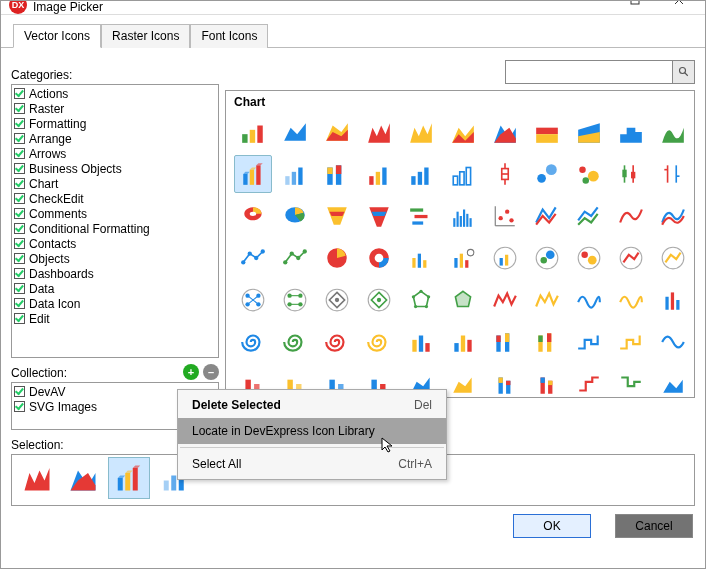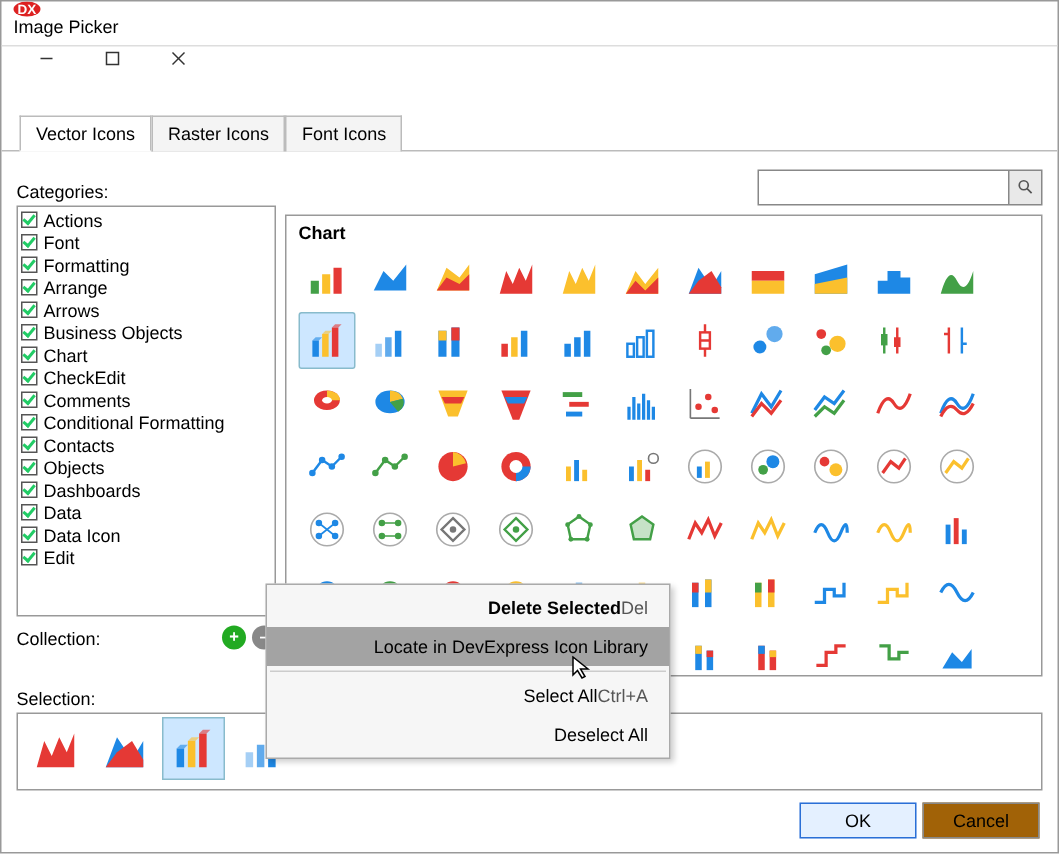--- a/index.html
+++ b/index.html
@@ -1,33 +1,33 @@
 <!DOCTYPE html>
 <html><head>
 <meta charset="utf-8">
 <style>
   * { box-sizing: border-box; margin: 0; padding: 0; font-family: "Segoe UI", Tahoma, sans-serif; font-size: 12px; }
   body { background: #fff; width: 706px; height: 569px; border: 1px solid #999; position: relative; overflow: hidden; }
 
   
-  .titlebar { height: 30px; display: flex; align-items: flex-start; padding: 0 4px 0 8px; border-bottom: 1px solid #ddd; flex-direction: column; }
+  .titlebar { height: 14px; display: flex; align-items: flex-end; padding: 0 4px 0 8px; border-bottom: 1px solid #ddd; }
   .app-icon { width: 18px; height: 18px; border-radius: 50%; background: #d22; color: #fff; display: flex; align-items: center; justify-content: center; font-weight: bold; font-size: 9px; margin-right: 6px; }
   .title { flex: 1; }
   .win-btns { display: flex; }
   .win-btn { width: 44px; height: 28px; display: flex; align-items: center; justify-content: center; font-family: sans-serif; }
   .win-btn svg { width: 10px; height: 10px; }
 
   
   .tabs { display: flex; padding: 8px 10px 0 12px; border-bottom: 1px solid #bbb; gap: 0; }
-  .tab { padding: 4px 10px; border: 1px solid #bbb; border-bottom: none; background: #f4f4f4; position: relative; top: 1px; margin-top: 37px; }
+  .tab { padding: 4px 10px; border: 1px solid #bbb; border-bottom: none; background: #f4f4f4; position: relative; top: 1px; }
   .tab.active { background: #fff; border-bottom: 1px solid #fff; }
 
   
   .content { display: flex; padding: 6px 10px 0 10px; gap: 6px; }
-  .left { width: 173px; display: flex; flex-direction: column; }
+  .left { width: 208px; display: flex; flex-direction: column; }
   .right { flex: 1; min-width: 0; display: flex; flex-direction: column; }
 
   .label-row { height: 18px; display: flex; align-items: flex-end; margin-bottom: 2px; }
   .top-label { margin-top: 10px; }
 
   .cat-box { border: 1px solid #999; height: 274px; overflow: hidden; padding: 1px 2px; }
   .cat-item { display: flex; align-items: center; height: 15px; }
   .chk { width: 11px; height: 11px; border: 1px solid #555; margin-right: 4px; display: flex; align-items: center; justify-content: center; }
   .chk.checked::after { content: ""; width: 3px; height: 6px; border: solid #2c6; border-width: 0 2px 2px 0; transform: rotate(40deg) translate(-1px,-1px); }
 
@@ -53,29 +53,29 @@
   .cell svg { width: 26px; height: 26px; }
 
   
   .selection-area { padding: 4px 10px 0 10px; }
   .sel-strip { border: 1px solid #999; height: 52px; margin-top: 2px; padding: 2px 4px; display: flex; gap: 4px; }
   .sel-cell { width: 42px; height: 42px; display: flex; align-items: center; justify-content: center; border: 1px solid transparent; }
   .sel-cell.hl { background: #cde7ff; border-color: #8bc; }
   .sel-cell svg { width: 30px; height: 30px; }
 
   
-  .btn-row { display: flex; justify-content: flex-end; gap: 4px; padding: 8px 12px; }
-  .btn { width: 78px; height: 24px; border: 1px solid #888; background: #a16207; display: flex; align-items: center; justify-content: center; }
+  .btn-row { display: flex; justify-content: flex-end; gap: 24px; padding: 8px 12px; }
+  .btn { width: 78px; height: 24px; border: 1px solid #888; background: #737373; display: flex; align-items: center; justify-content: center; }
   .btn.primary { border-color: #2a6fd6; background: #e4f0ff; }
 
   
   .menu { position: absolute; left: 176px; top: 388px; width: 270px; background: #f6f6f6; border: 1px solid #aaa; box-shadow: 2px 2px 4px rgba(0,0,0,.2); padding: 2px 0; }
   .mi { height: 26px; display: flex; align-items: center; padding: 0 14px 0 14px; }
   .mi.sep { height: 0; border-top: 1px solid #ccc; margin: 3px 2px; padding: 0; }
-  .mi .lab { flex: 1; text-align: right; }
+  .mi .lab { flex: 1; }
   .mi .shc { color: #555; }
   .mi.hover { background: #a3a3a3; }
   .cursor { position: absolute; left: 380px; top: 436px; }
   .cursor svg { width: 16px; height: 16px; }
 
   
   .red { fill: #e53935; } .blue { fill: #1e88e5; } .green { fill: #43a047; } .yellow { fill: #fbc02d; } .grey { fill: #777; }
 </style>
 </head>
 <body>
@@ -479,21 +479,21 @@
     <div class="label-row top-label">
         <span>Categories:</span>
       </div>
     <div class="cat-box" id="catbox">
         <div class="cat-item">
           <span class="chk checked"></span>
           <span>Actions</span>
         </div>
         <div class="cat-item">
           <span class="chk checked"></span>
-          <span>Font</span>
+          <span>Raster</span>
         </div>
         <div class="cat-item">
           <span class="chk checked"></span>
           <span>Formatting</span>
         </div>
         <div class="cat-item">
           <span class="chk checked"></span>
           <span>Arrange</span>
         </div>
         <div class="cat-item">
@@ -544,20 +544,30 @@
           <span class="chk checked"></span>
           <span>Edit</span>
         </div>
       </div>
 
     <div class="coll-row">
       <span class="coll-label">Collection:</span>
       <div class="coll-btn coll-add">+</div>
       <div class="coll-btn coll-del">–</div>
     </div>
+    <div class="coll-box" id="collbox">
+        <div class="cat-item">
+          <span class="chk checked"></span>
+          <span>DevAV</span>
+        </div>
+        <div class="cat-item">
+          <span class="chk checked"></span>
+          <span>SVG Images</span>
+        </div>
+      </div>
   </div>
 
   <div class="right">
     <div class="search-row">
       <div class="search">
         <input placeholder="" style="">
         <div class="search-btn">
           <svg viewBox="0 0 16 16" width="12" height="12">
               <circle cx="6" cy="6" r="4" fill="none" stroke="#555" stroke-width="1.5"></circle>
               <line x1="9" y1="9" x2="13" y2="13" stroke="#555" stroke-width="1.5"></line>
@@ -998,22 +1008,18 @@
     </div>
     <div class="mi hover">
       <span class="lab">Locate in DevExpress Icon Library</span>
       <span class="shc"></span>
     </div>
     <div class="mi sep"></div>
     <div class="mi">
       <span class="lab">Select All</span>
       <span class="shc">Ctrl+A</span>
     </div>
-    <div class="mi">
-      <span class="lab">Deselect All</span>
-      <span class="shc"></span>
-    </div>
   </div>
 <div class="cursor">
   <svg viewBox="0 0 16 16">
       <polygon points="1,1 1,13 4,10 7,15 9,14 6,9 11,9" fill="#fff" stroke="#000"></polygon>
     </svg>
 </div>
 
 </body></html>

